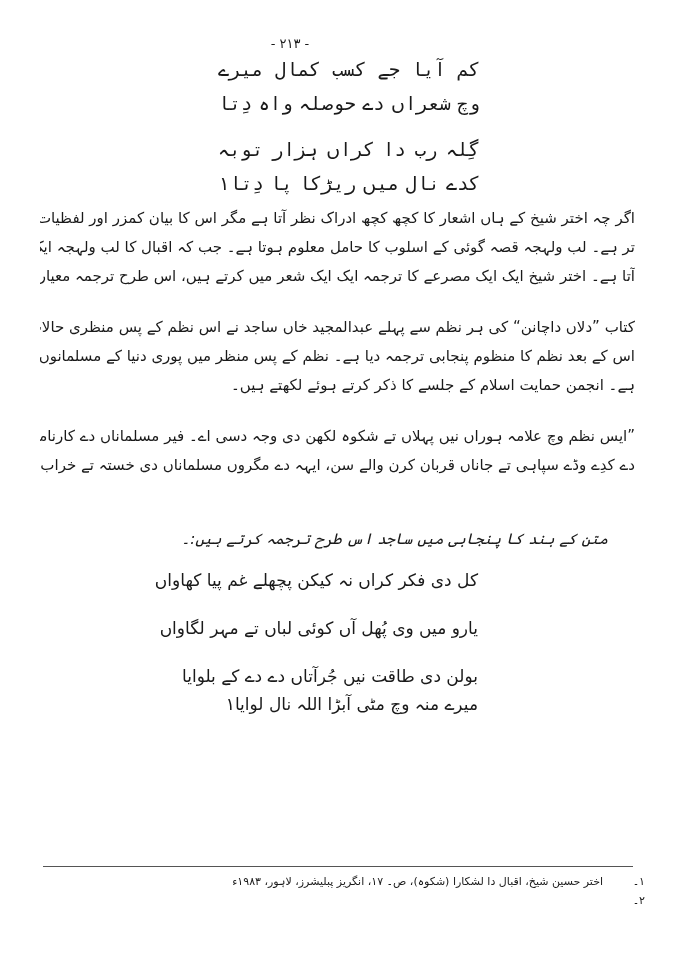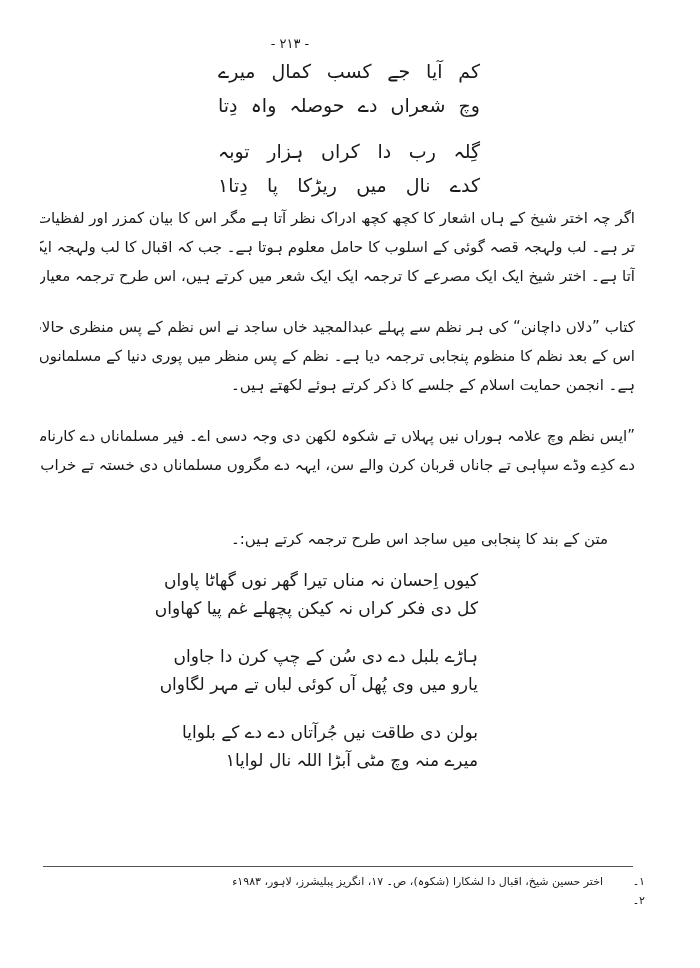--- a/index.html
+++ b/index.html
@@ -11,21 +11,21 @@
       position: absolute; top: 36px; left: 0; width: 580px; text-align: center;
       font-size: 13px; direction: rtl;
     }
     .stanza {
       position: absolute; direction: rtl; font-size: 19px;
     }
     .verse-line {
       height: 34px; line-height: 34px; white-space: nowrap;
       display: flex; justify-content: space-between; width: 100%;
     }
-    .verse-line span { display: inline-block; }
+    .verse-line span { display: inline-block; font-family: Liberation Mono, monospace; }
     .para {
       position: absolute; direction: rtl; text-align: justify;
       font-size: 15px; line-height: 29px;
       text-align-last: right;
     }
     .para-line { display: block; white-space: nowrap; height: 29px; overflow: hidden; text-align: justify; text-align-last: justify; }
     .para-line.last { text-align-last: right; }
     .intro-line {
       position: absolute; direction: rtl; font-size: 15px; white-space: nowrap;
     }
@@ -96,27 +96,25 @@
   <span class="para-line">کتاب ”دلاں داچانن“ کی ہر نظم سے پہلے عبدالمجید خاں ساجد نے اس نظم کے پس منظری حالات کا مختصر سا خاکہ پیش کیا ہے اور</span>
   <span class="para-line">اس کے بعد نظم کا منظوم پنجابی ترجمہ دیا ہے۔ نظم کے پس منظر میں پوری دنیا کے مسلمانوں کی بدحالی اور غلامی کو ذہن میں رکھ کر شکوہ تحریر کیا گیا</span>
   <span class="para-line last">ہے۔ انجمن حمایت اسلام کے جلسے کا ذکر کرتے ہوئے لکھتے ہیں۔</span>
 </div>
 
 <div class="para" style="top:422px; left:40px; width:595px;">
   <span class="para-line">”ایس نظم وچ علامہ ہوراں نیں پہلاں تے شکوہ لکھن دی وجہ دسی اے۔ فیر مسلماناں دے کارنامے لکھے پئی مسلمان اللہ میاں</span>
   <span class="para-line">دے کدِے وڈے سپاہی تے جاناں قربان کرن والے سن، ایہہ دے مگروں مسلماناں دی خستہ تے خراب حالت نوں دسیا تے فیر اللہ میاں</span>
 </div>
 
-<div class="intro-line" style="top:530px; right:92px;">متن کے بند کا پنجابی میں ساجد اس طرح ترجمہ کرتے ہیں:۔</div>
+<div class="intro-line" style="top:530px; right:92px;font-style:italic;">متن کے بند کا پنجابی میں ساجد اس طرح ترجمہ کرتے ہیں:۔</div>
 
 <div class="verse-block" style="top:566px; right:222px; width:260px;">
-  <span class="vl">کیوں اِحسان نہ مناں تیرا گھر نوں گھاٹا پاواں</span>
   <span class="vl">کل دی فکر کراں نہ کیکن پچھلے غم پیا کھاواں</span>
   <div class="gap"></div>
-  <span class="vl">ہاڑے بلبل دے دی سُن کے چپ کرن دا جاواں</span>
   <span class="vl">یارو میں وی پُھل آں کوئی لباں تے مہر لگاواں</span>
   <div class="gap"></div>
   <span class="vl">بولن دی طاقت نیں جُرآتاں دے دے کے بلوایا</span>
   <span class="vl">میرے منہ وچ مٹی آبڑا اللہ نال لوایا۱</span>
 </div>
 
 <div class="divider"></div>
 
 <div class="footnotes">
   <div class="fn">

